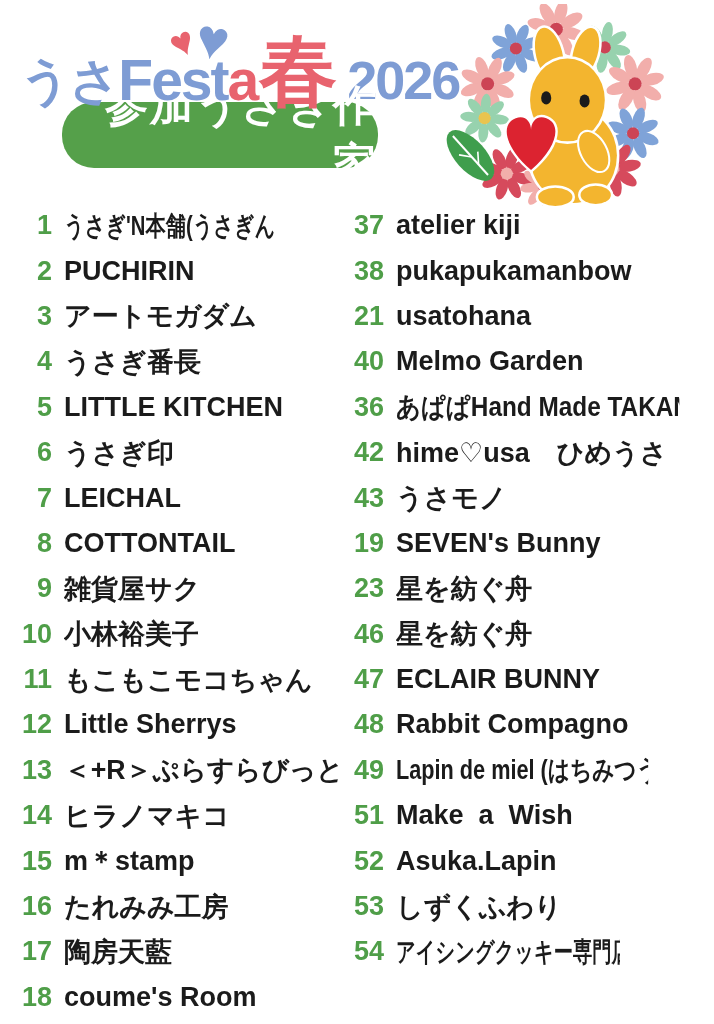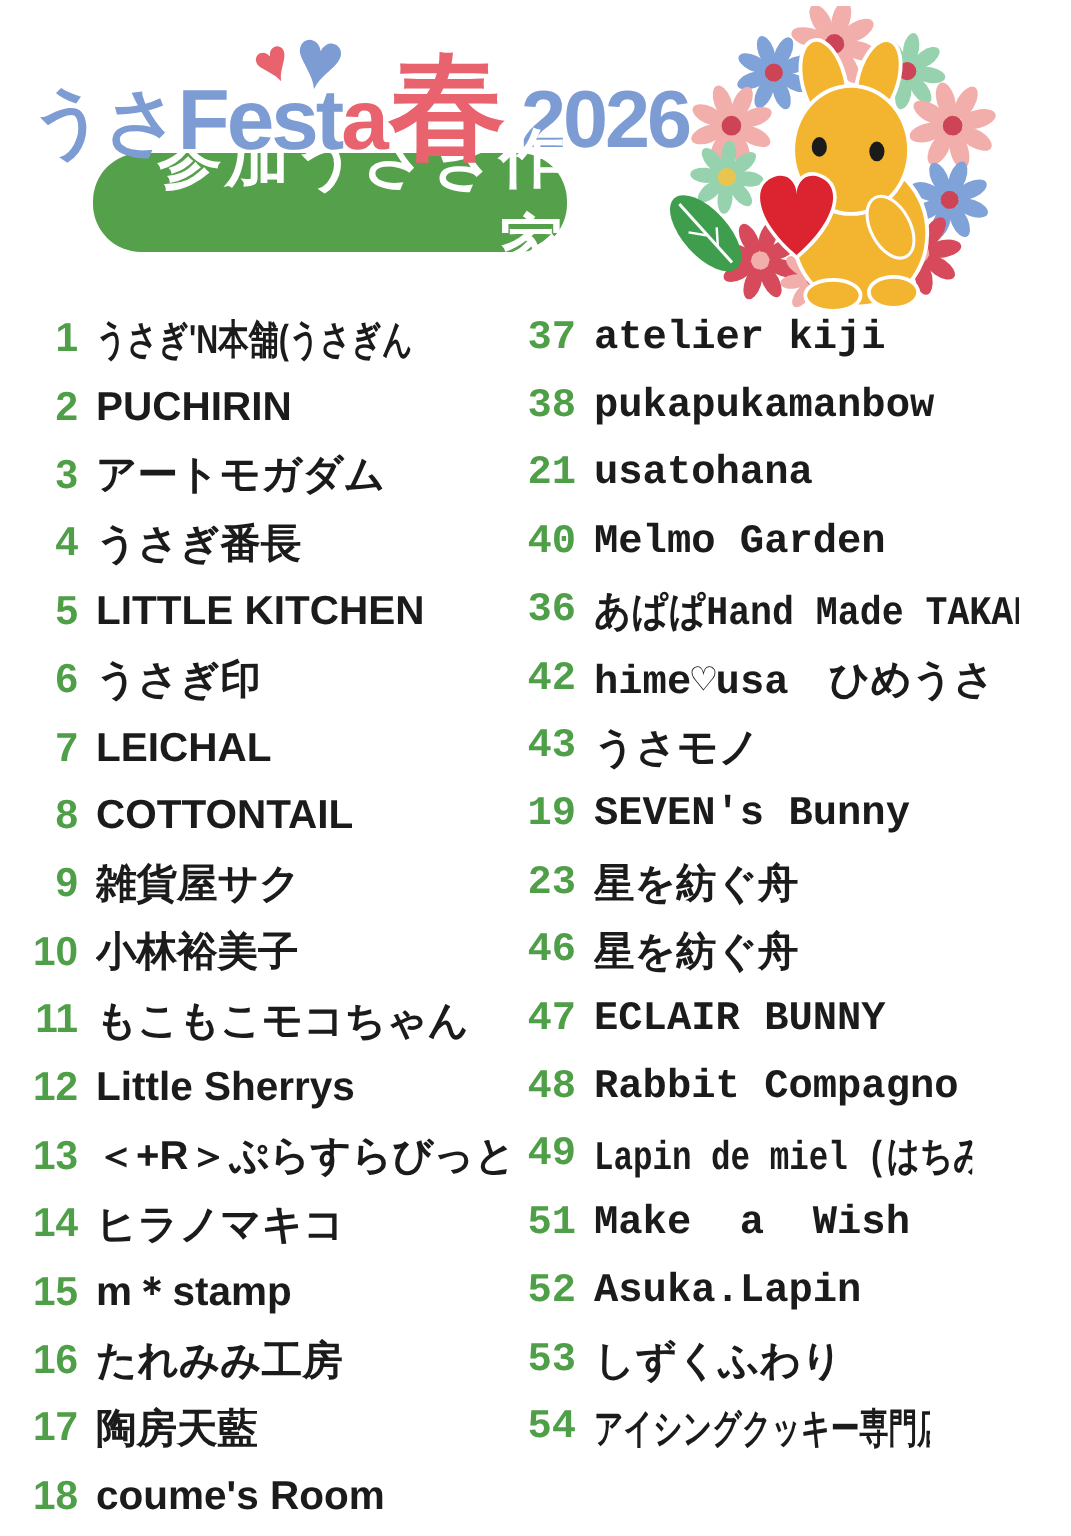--- a/index.html
+++ b/index.html
@@ -19,21 +19,21 @@
   .heart-blue{left:176px;top:-12px;font-size:56px;color:var(--blue,#7e9cd4);transform:rotate(10deg);}
   
   .badge{position:absolute;left:62px;top:102px;width:316px;height:66px;background:var(--badge_green,#55a04a);
     border-radius:32px;display:flex;align-items:center;justify-content:center;}
   .badge span{color:#ffffff;font-size:43px;letter-spacing:2px;text-align:right;}
   
   .mascot{position:absolute;left:442px;top:4px;}
   
   .col{position:absolute;top:203px;}
   #col-left{left:12px;width:332px;}
-  #col-right{left:344px;width:366px;font-family:Liberation Mono, monospace;}
+  #col-right{left:344px;width:366px;}
   .row{height:45.4px;display:flex;align-items:center;}
   .num{flex:none;width:40px;text-align:right;color:var(--number_green,#4f9e48);font-size:27px;}
   .name{flex:1;min-width:0;margin-left:12px;color:var(--text_black,#1b1b1b);font-size:27px;white-space:pre;overflow:hidden;}
 </style>
 </head>
 <body>
 
 <div class="page">
 
   <div class="logo">

